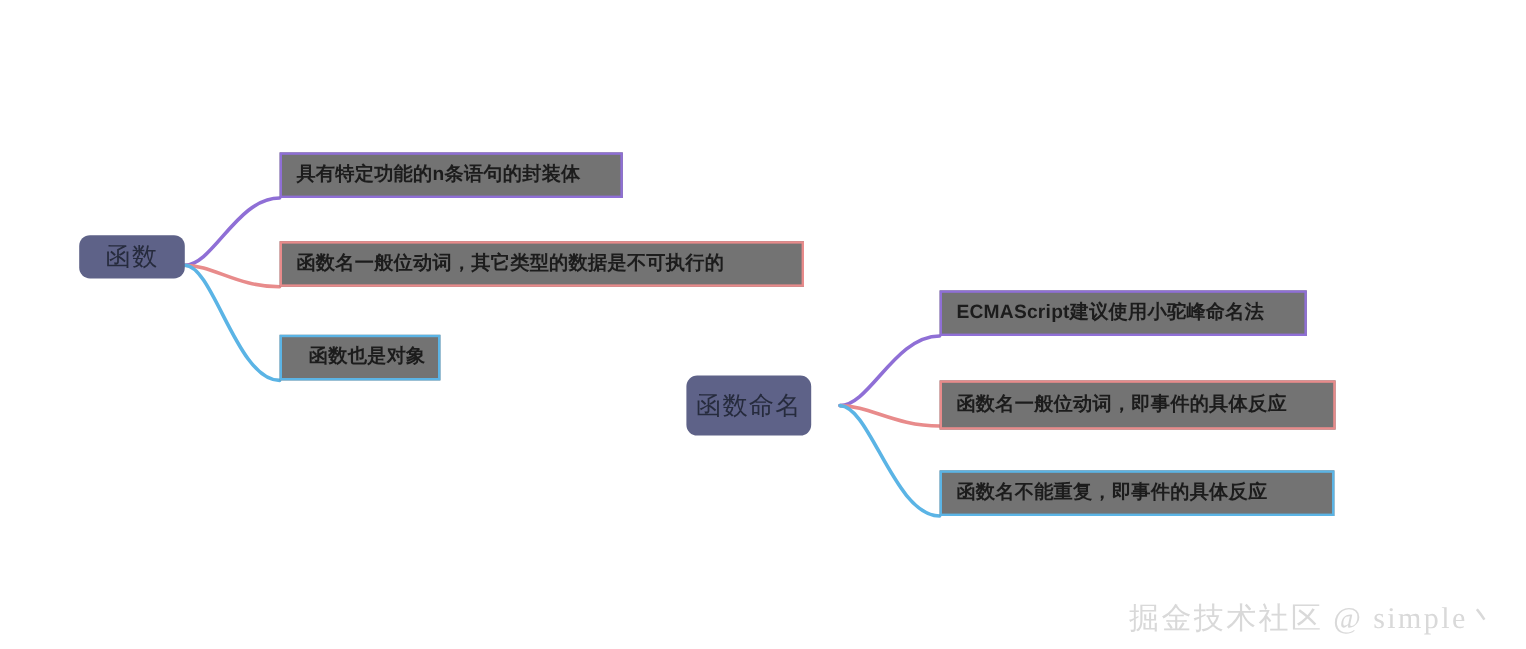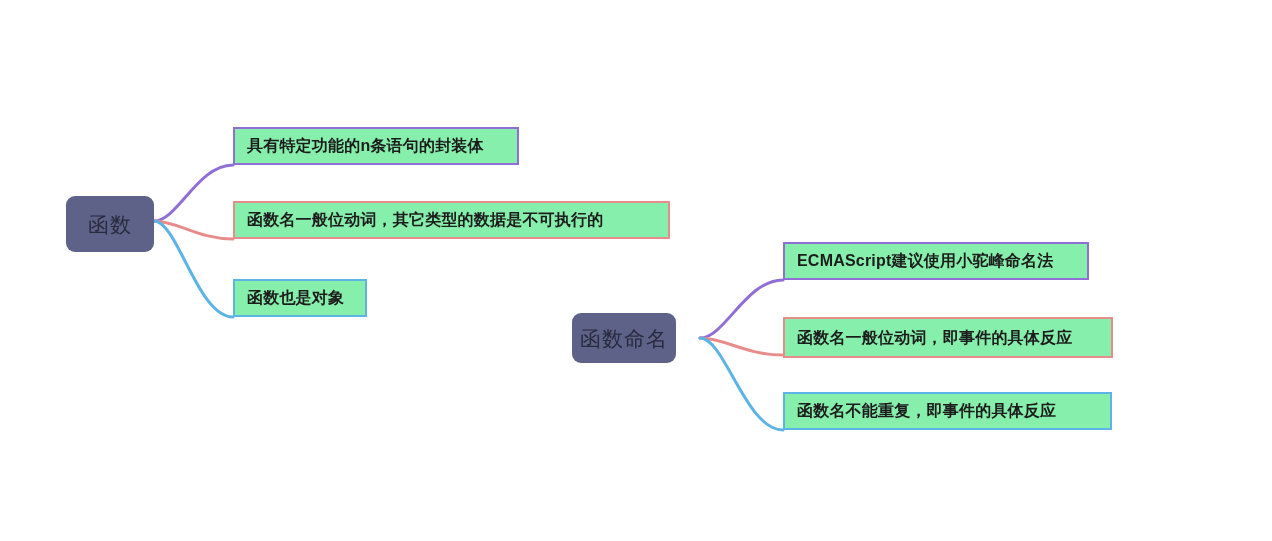--- a/index.html
+++ b/index.html
@@ -36,21 +36,21 @@
     color: #262b3d;
     font-size: 21px;
     font-weight: 400;
     letter-spacing: 1px;
     line-height: 1;
     white-space: nowrap;
   }
   .topic-box {
     position: absolute;
     box-sizing: border-box;
-    background: #86efac;
+    background: #737373;
     border-style: solid;
     border-width: 2.5px;
     display: flex;
     align-items: center;
     white-space: nowrap;
   }
   .topic-label {
     font-size: 16px;
     font-weight: bold;
     color: #1c1c1c;
@@ -82,40 +82,41 @@
   <svg id="connectors" viewBox="0 0 1272 541" xmlns="http://www.w3.org/2000/svg">
       <path d="M 154 221 C 177.7 221, 197.45 165, 233 165" fill="none" stroke="#8f6fd6" stroke-width="3" stroke-linecap="round"></path>
       <path d="M 154 221 C 177.7 221, 197.45 239, 233 239" fill="none" stroke="#e88b8b" stroke-width="3" stroke-linecap="round"></path>
       <path d="M 154 221 C 177.7 221, 197.45 317, 233 317" fill="none" stroke="#5bb4e5" stroke-width="3" stroke-linecap="round"></path>
       <path d="M 700 338 C 724.9 338, 745.65 280, 783 280" fill="none" stroke="#8f6fd6" stroke-width="3" stroke-linecap="round"></path>
       <path d="M 700 338 C 724.9 338, 745.65 355, 783 355" fill="none" stroke="#e88b8b" stroke-width="3" stroke-linecap="round"></path>
       <path d="M 700 338 C 724.9 338, 745.65 430, 783 430" fill="none" stroke="#5bb4e5" stroke-width="3" stroke-linecap="round"></path>
     </svg>
 
   <div id="nodes">
-      <div class="root-node" style="left: 66px; top: 196px; width: 88px; height: 56px;">
+      <div class="root-node" style="left: 66px; top: 196px; width: 88px; height: 36px;">
         <span>函数</span>
       </div>
       <div class="topic-box topic-purple" style="left: 233px; top: 127px; width: 286px; height: 38px;">
         <span class="topic-label">具有特定功能的n条语句的封装体</span>
       </div>
       <div class="topic-box topic-salmon" style="left: 233px; top: 201px; width: 437px; height: 38px;">
         <span class="topic-label">函数名一般位动词，其它类型的数据是不可执行的</span>
       </div>
-      <div class="topic-box topic-blue" style="left: 233px; top: 279px; width: 134px; height: 38px;">
+      <div class="topic-box topic-blue" style="left: 233px; top: 279px; width: 134px; height: 38px; justify-content: center;">
         <span class="topic-label">函数也是对象</span>
       </div>
       <div class="root-node" style="left: 572px; top: 313px; width: 104px; height: 50px;">
         <span>函数命名</span>
       </div>
       <div class="topic-box topic-purple" style="left: 783px; top: 242px; width: 306px; height: 38px;">
         <span class="topic-label">ECMAScript建议使用小驼峰命名法</span>
       </div>
       <div class="topic-box topic-salmon" style="left: 783px; top: 317px; width: 330px; height: 41px;">
         <span class="topic-label">函数名一般位动词，即事件的具体反应</span>
       </div>
       <div class="topic-box topic-blue" style="left: 783px; top: 392px; width: 329px; height: 38px;">
         <span class="topic-label">函数名不能重复，即事件的具体反应</span>
       </div>
     </div>
 
+  <div id="watermark">掘金技术社区 @ simple丶</div>
 
 </div>
 
 </body></html>

